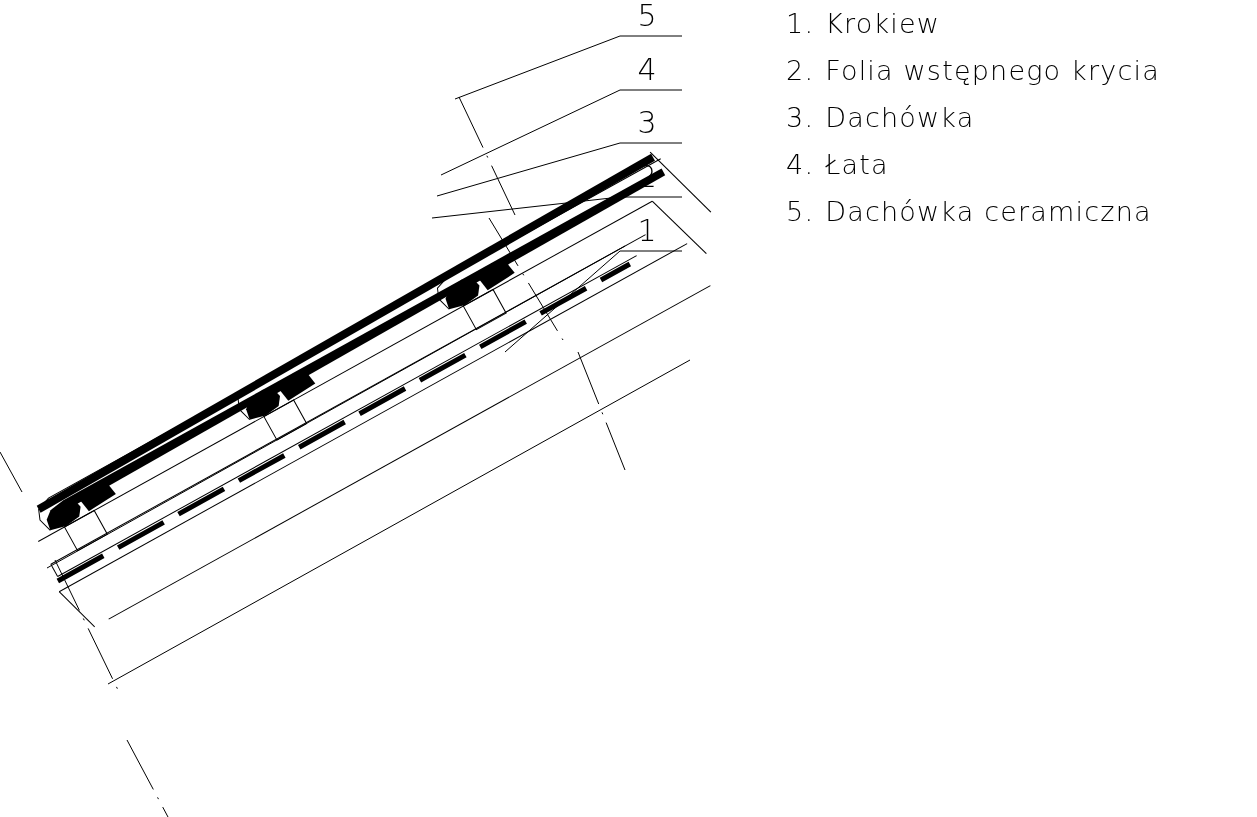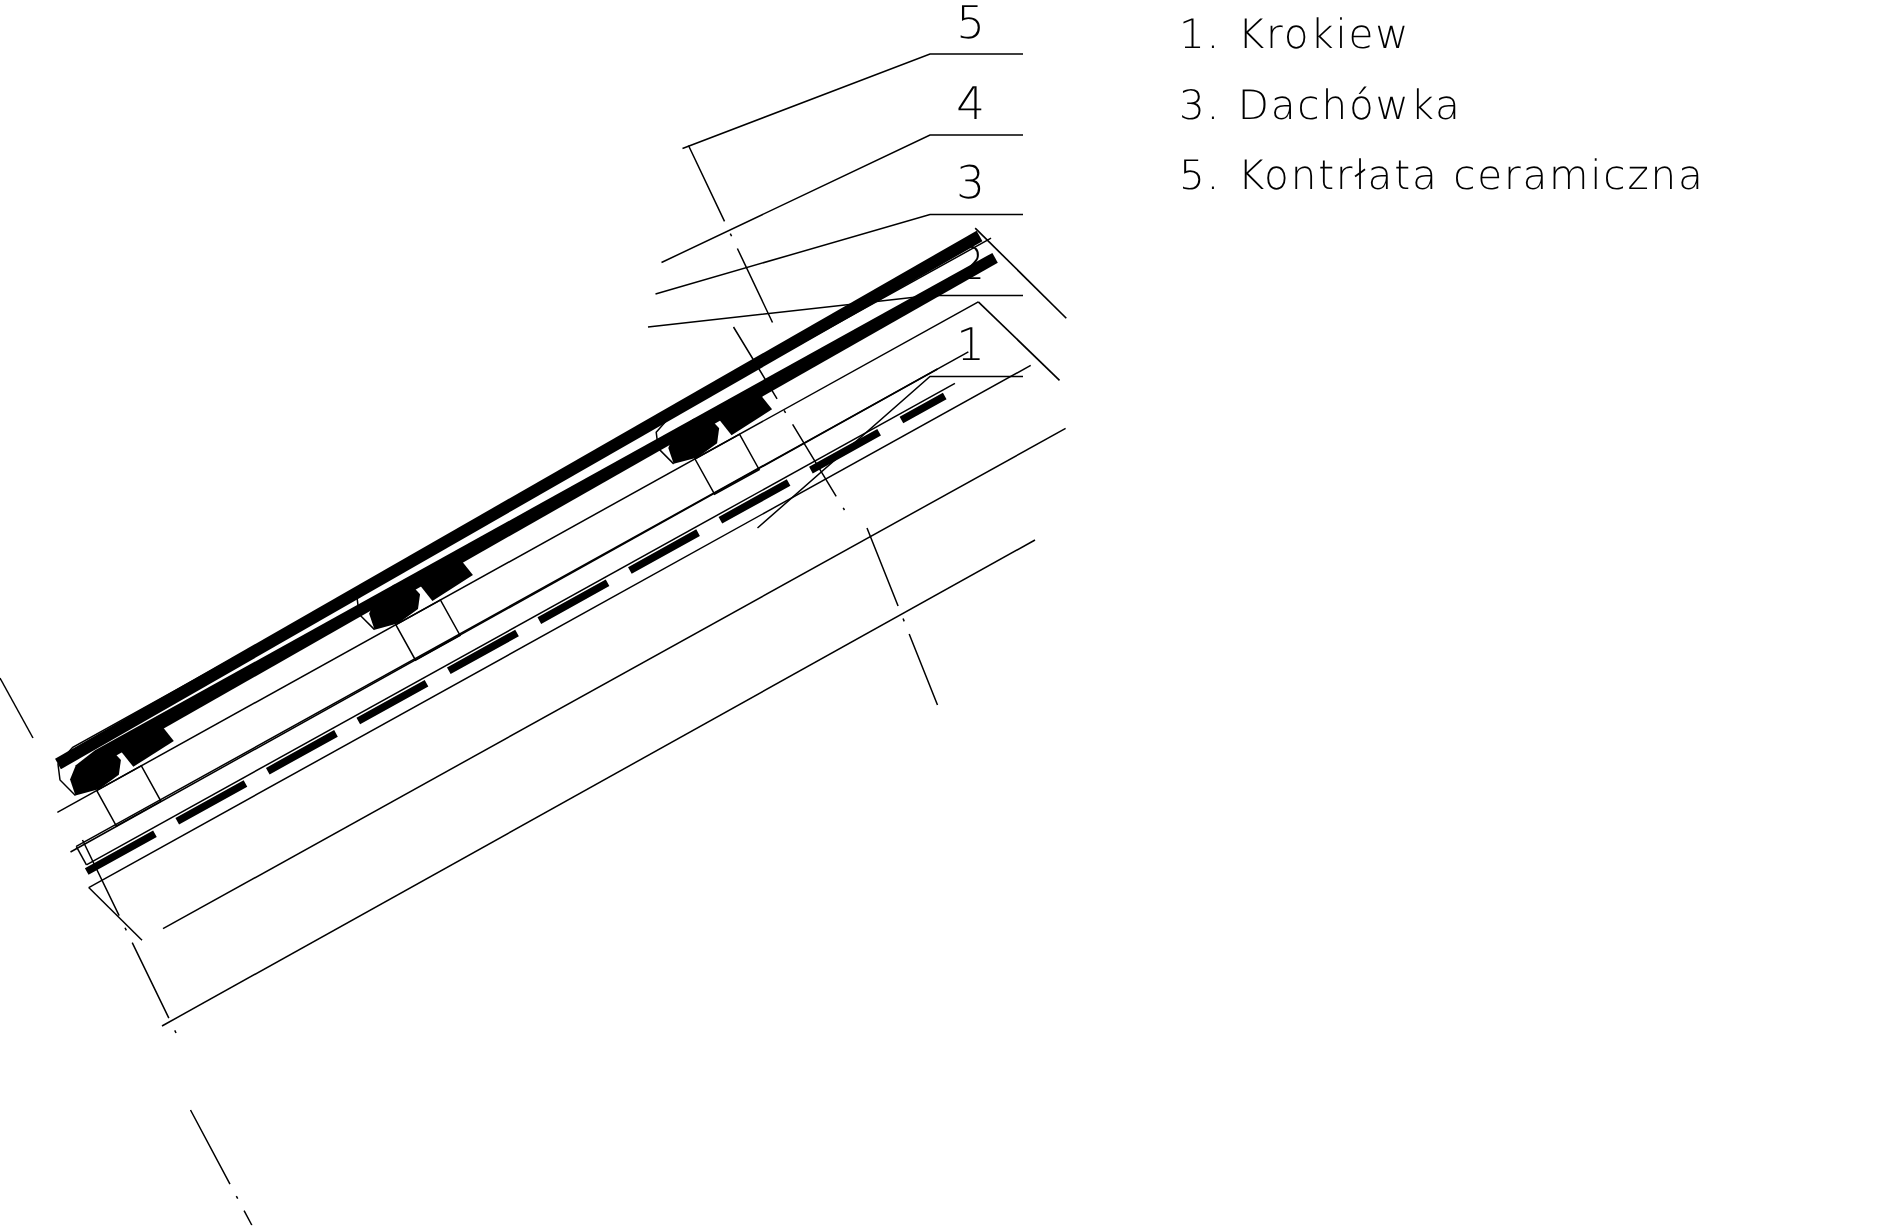--- a/index.html
+++ b/index.html
@@ -166,25 +166,31 @@
   <div class="callout-num" style="left:627px;top:105px;">3</div>
   <div class="callout-num" style="left:627px;top:159px;">2</div>
   <div class="callout-num" style="left:627px;top:213px;">1</div>
 
   <div class="legend">
 
     <div class="legend-row">
       <span class="num">1.</span><span class="txt">Krokiew</span>
     </div>
 
+    <div class="legend-row">
+      <span class="num">2.</span><span class="txt">Folia wstępnego krycia</span>
+    </div>
 
     <div class="legend-row">
       <span class="num">3.</span><span class="txt">Dachówka</span>
     </div>
 
+    <div class="legend-row">
+      <span class="num">4.</span><span class="txt">Łata</span>
+    </div>
 
     <div class="legend-row">
-      <span class="num">5.</span><span class="txt">Kontrłata ceramiczna</span>
+      <span class="num">5.</span><span class="txt">Dachówka ceramiczna</span>
     </div>
 
   </div>
 
 </div>
 
 </body></html>

